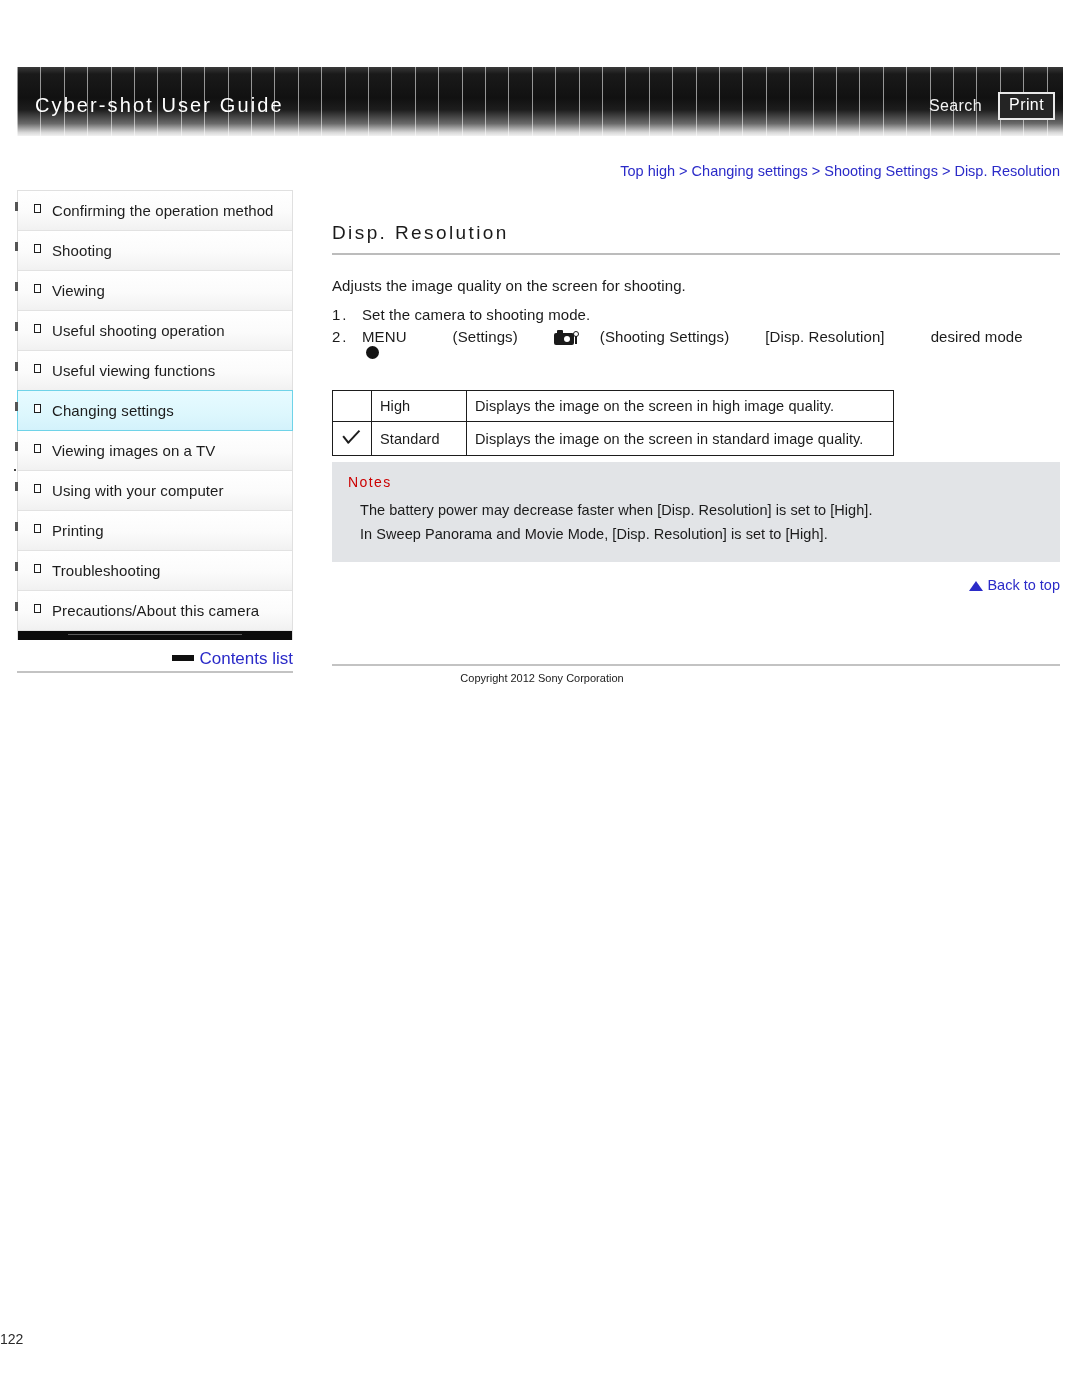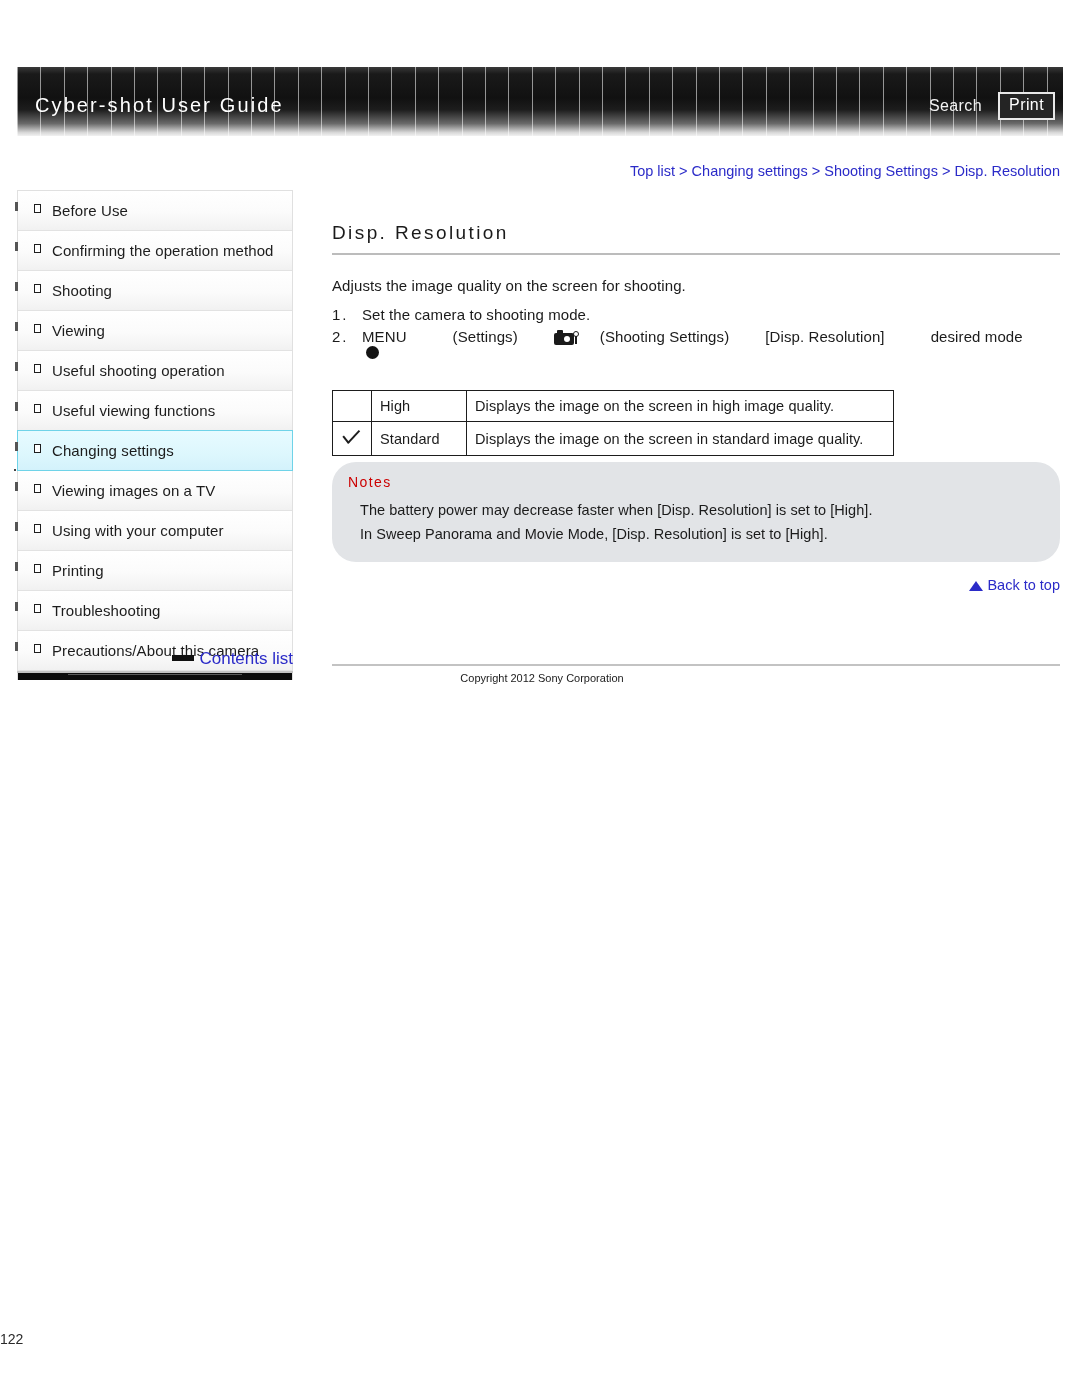--- a/index.html
+++ b/index.html
@@ -329,21 +329,20 @@
     width: 17px; height: 2.4px;
     transform: rotate(-47deg);
     transform-origin: left center;
   }
 
   
   .notes {
     background: #e2e4e7;
     padding: 12px 16px 16px 16px;
     margin-top: 6px;
-    border-radius: 24px;
   }
   .notes-title {
     color: #cc0000;
     font-size: 14px;
     letter-spacing: 1.4px;
     margin-bottom: 8px;
   }
   .notes-item {
     font-size: 14.5px;
     color: #1b1b1b;
@@ -402,37 +401,32 @@
 <body>
 
 <div class="header">
   <div class="header-stripes"></div>
   <div class="header-title">Cyber-shot User Guide</div>
   <div class="header-search">Search</div>
   <div class="header-print">Print</div>
 </div>
 
 <div class="breadcrumb">
-  <span class="crumb">Top list</span>
+  <span class="crumb">Top high</span>
   <span class="sep"> &gt; </span>
   <span class="crumb">Changing settings</span>
   <span class="sep"> &gt; </span>
   <span class="crumb">Shooting Settings</span>
   <span class="sep"> &gt; </span>
   <span class="crumb">Disp. Resolution</span>
 </div>
 
 <div class="sidebar">
   <div class="sidebar-inner">
 
-    <div class="side-item">
-      <span class="tick"></span>
-      <span class="bullet-sq"></span>
-      <span class="side-label">Before Use</span>
-    </div>
 
     <div class="side-item">
       <span class="tick"></span>
       <span class="bullet-sq"></span>
       <span class="side-label">Confirming the operation method</span>
     </div>
 
     <div class="side-item">
       <span class="tick"></span>
       <span class="bullet-sq"></span>

